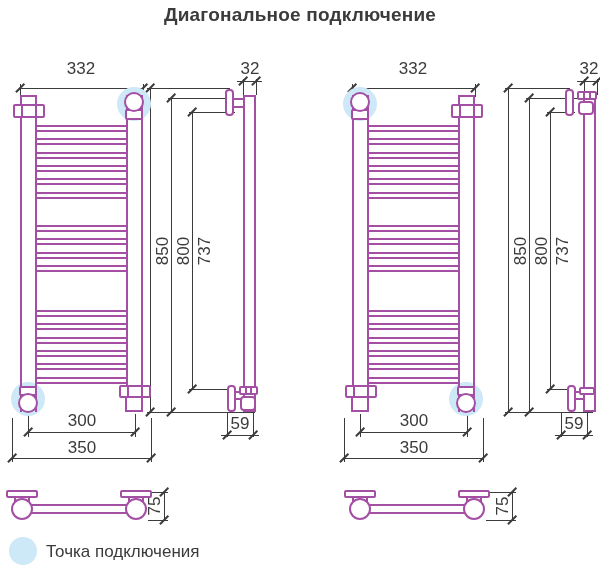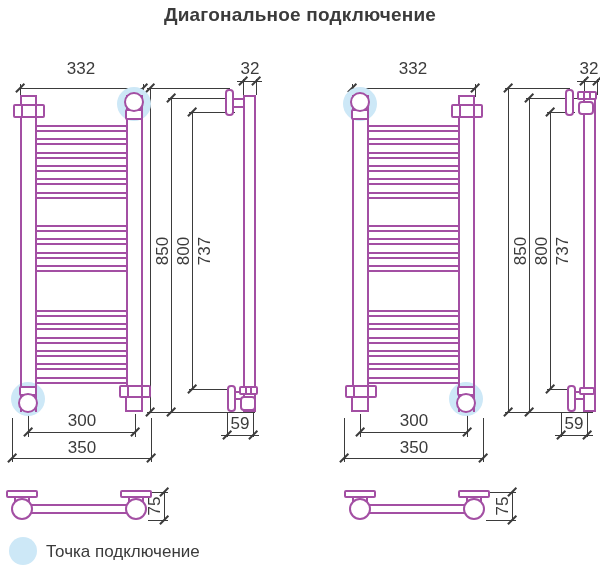--- a/index.html
+++ b/index.html
@@ -275,15 +275,15 @@
     <div class="hl-line" style="left:478px;top:492px;width:38px;"></div>
     <div class="hl-line" style="left:486px;top:520px;width:30px;"></div>
     <div class="vl-line" style="left:512px;top:492px;height:28px;"></div>
     <div class="tk" style="left:506px;top:491px;"></div>
     <div class="tk" style="left:506px;top:519px;"></div>
     <div class="num rnum" style="left:489px;top:497px;width:26px;height:18px;">75</div>
   </div>
 
   <div>
     <div class="hl-dot" style="left:9px;top:537px;width:28px;height:28px;"></div>
-    <div class="legend-text" style="left:46px;top:542px;">Точка подключение</div>
+    <div class="legend-text" style="left:46px;top:542px;">Точка подключения</div>
   </div>
 </div>
 
 </body></html>

